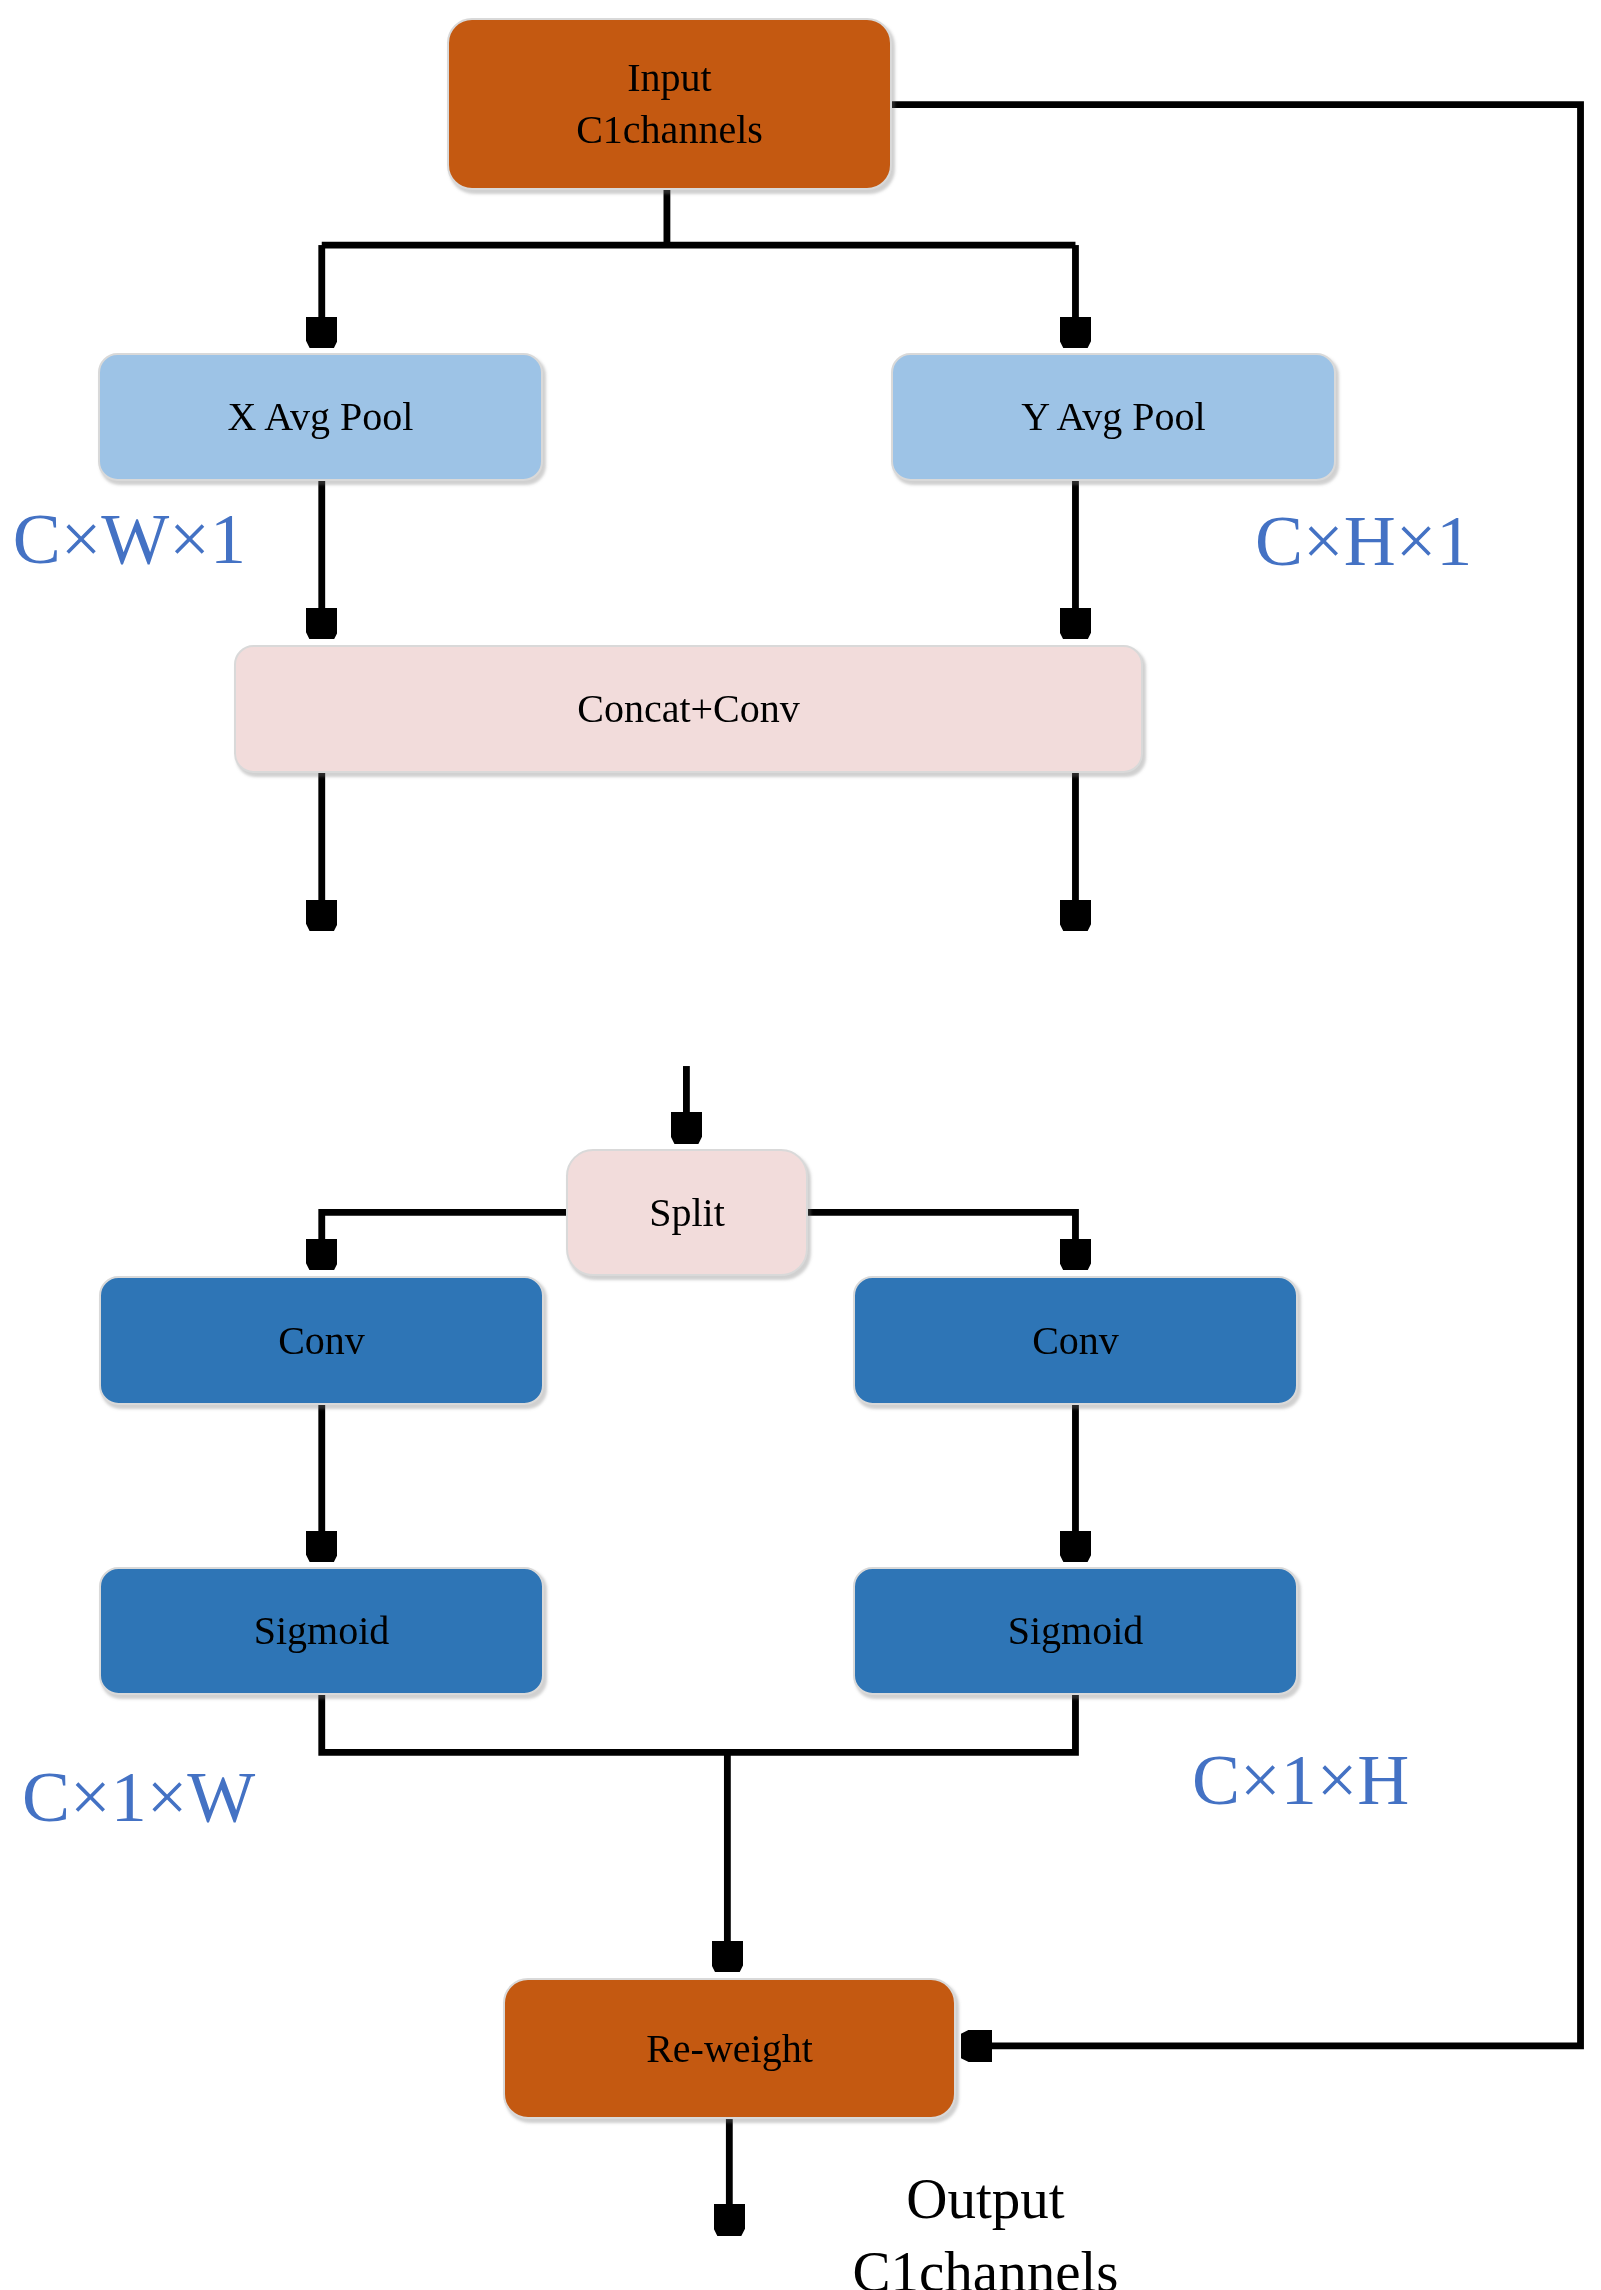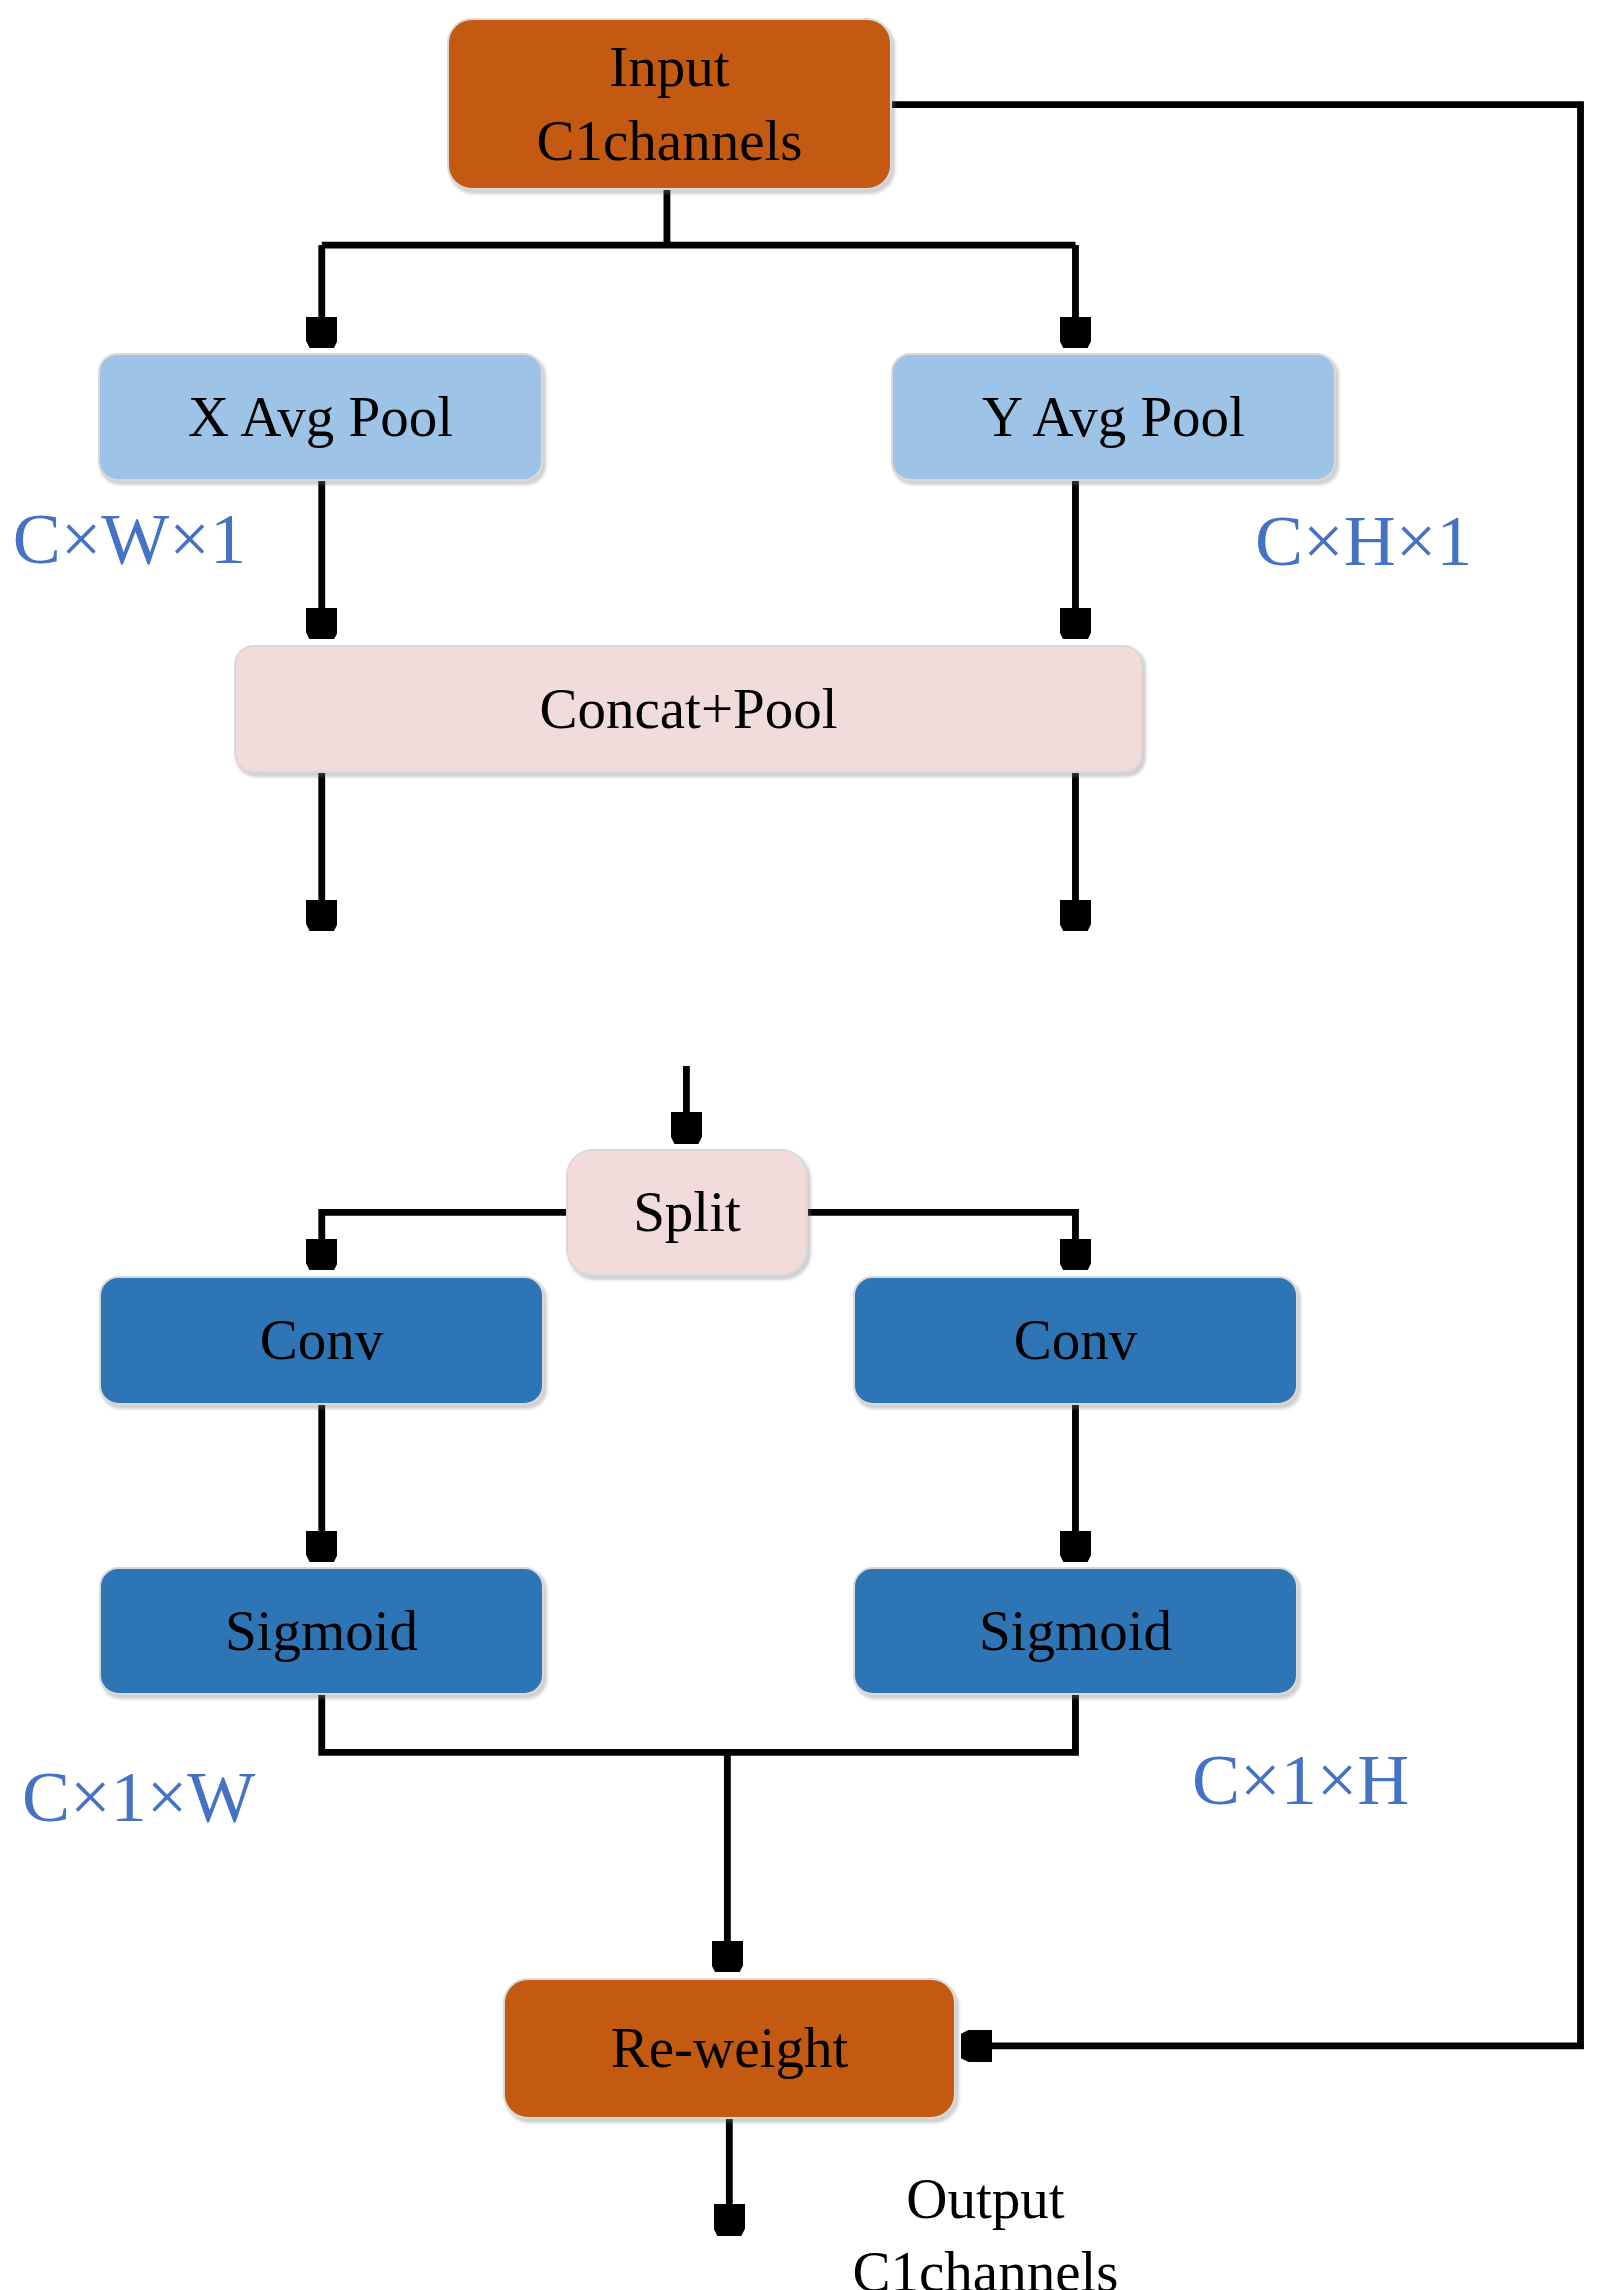--- a/index.html
+++ b/index.html
@@ -20,21 +20,21 @@
     overflow:hidden;
   }
   svg.connectors{position:absolute;left:0;top:0;width:1601px;height:2291px;z-index:1;}
   svg.connectors path{stroke:var(--line);stroke-width:7;fill:none;}
   .node{
     position:absolute;z-index:2;
     display:flex;flex-direction:column;align-items:center;justify-content:center;
     border:2.9px solid var(--border);
     box-shadow:2.9px 3.9px 2.9px rgba(120,120,120,0.35);
     color:#000;
-    font-size:57px;line-height:1.3;
+    font-size:40px;line-height:1.3;
     text-align:center;
     box-sizing:border-box;
     border-radius:19.5px;
   }
   .orange{background:var(--orange);}
   .lightblue{background:var(--lightblue);}
   .darkblue{background:var(--darkblue);}
   .pink{background:var(--pink);}
 
   .n-input   {left:447px;top:17.6px;   width:445px;height:172px;border-radius:25px;}
@@ -104,21 +104,21 @@
 
   <div class="node lightblue n-xpool">
     <span>X Avg Pool</span>
   </div>
 
   <div class="node lightblue n-ypool">
     <span>Y Avg Pool</span>
   </div>
 
   <div class="node pink n-concat">
-    <span>Concat+Pool</span>
+    <span>Concat+Conv</span>
   </div>
 
 
   <div class="node pink n-split">
     <span>Split</span>
   </div>
 
   <div class="node darkblue n-conv-l">
     <span>Conv</span>
   </div>

